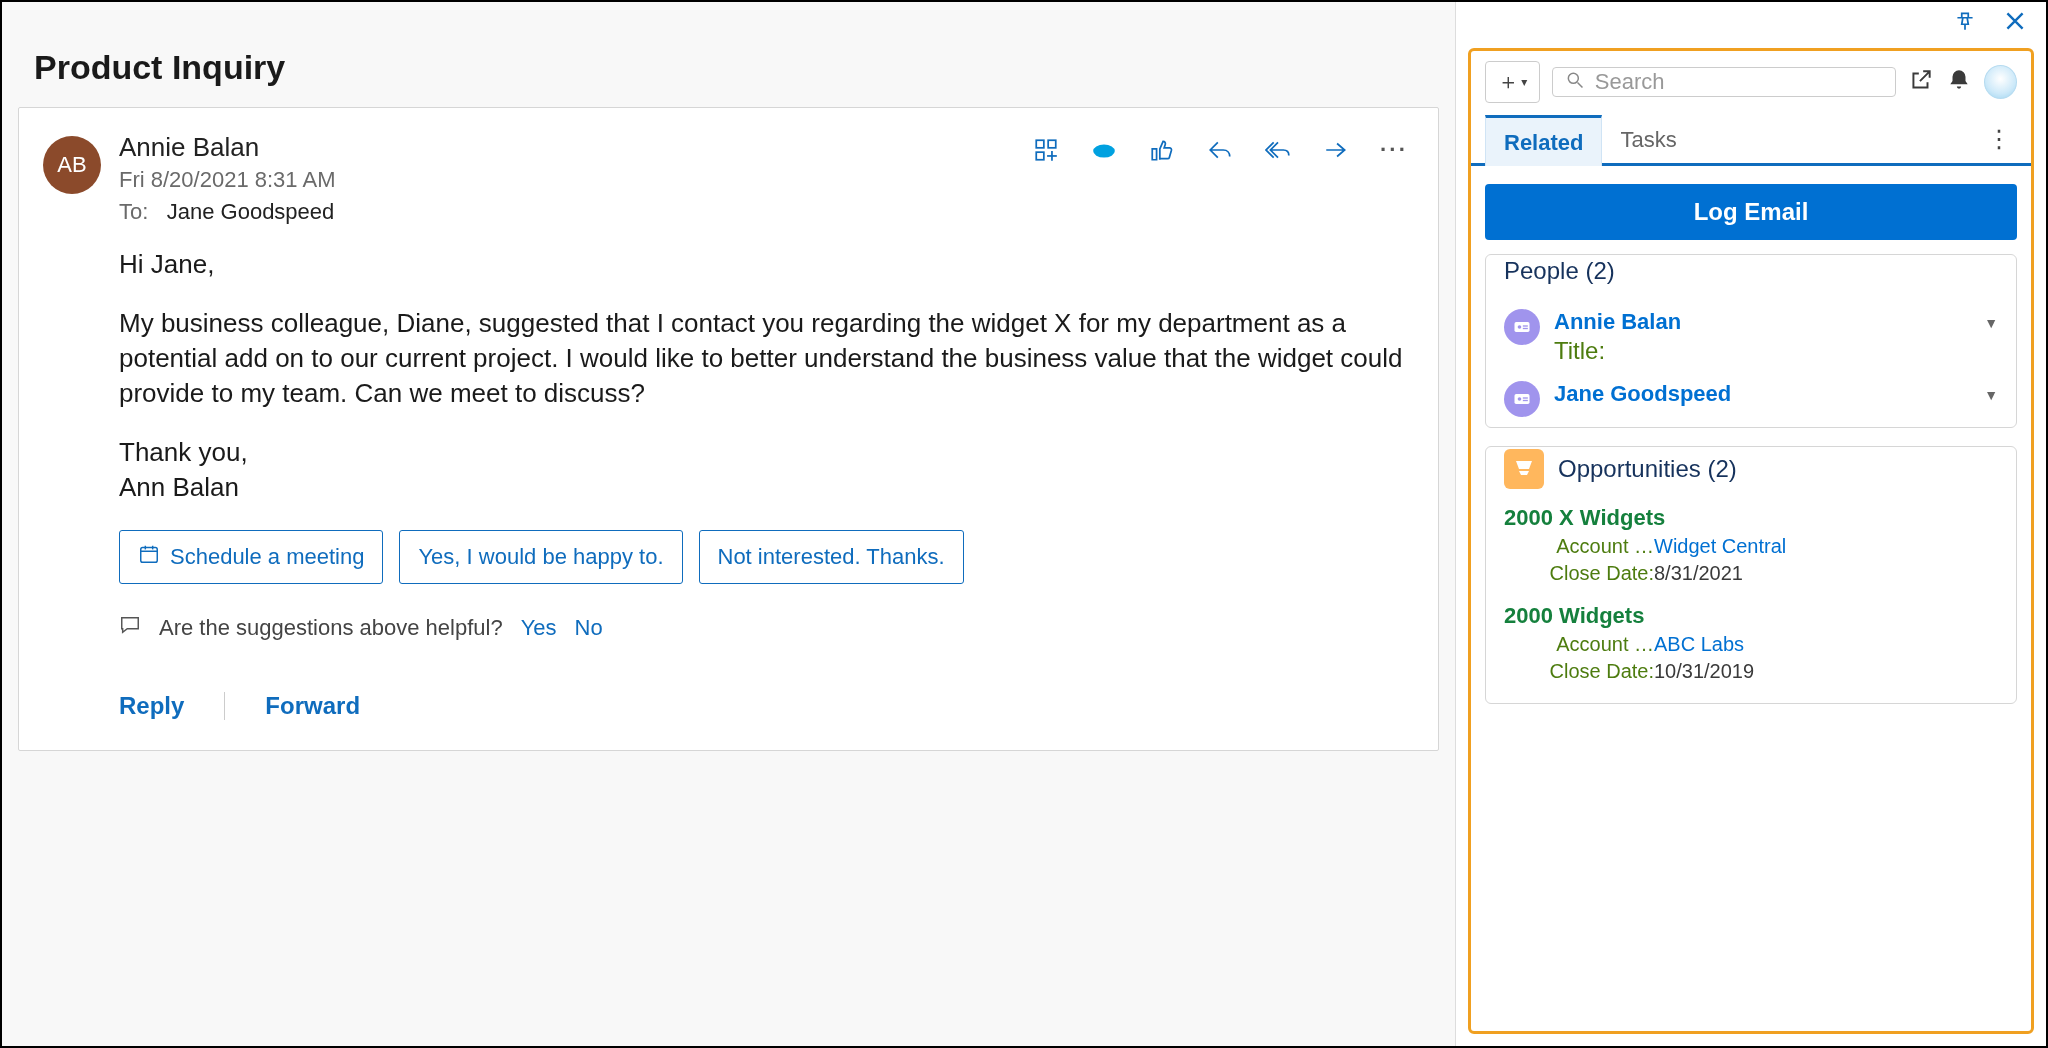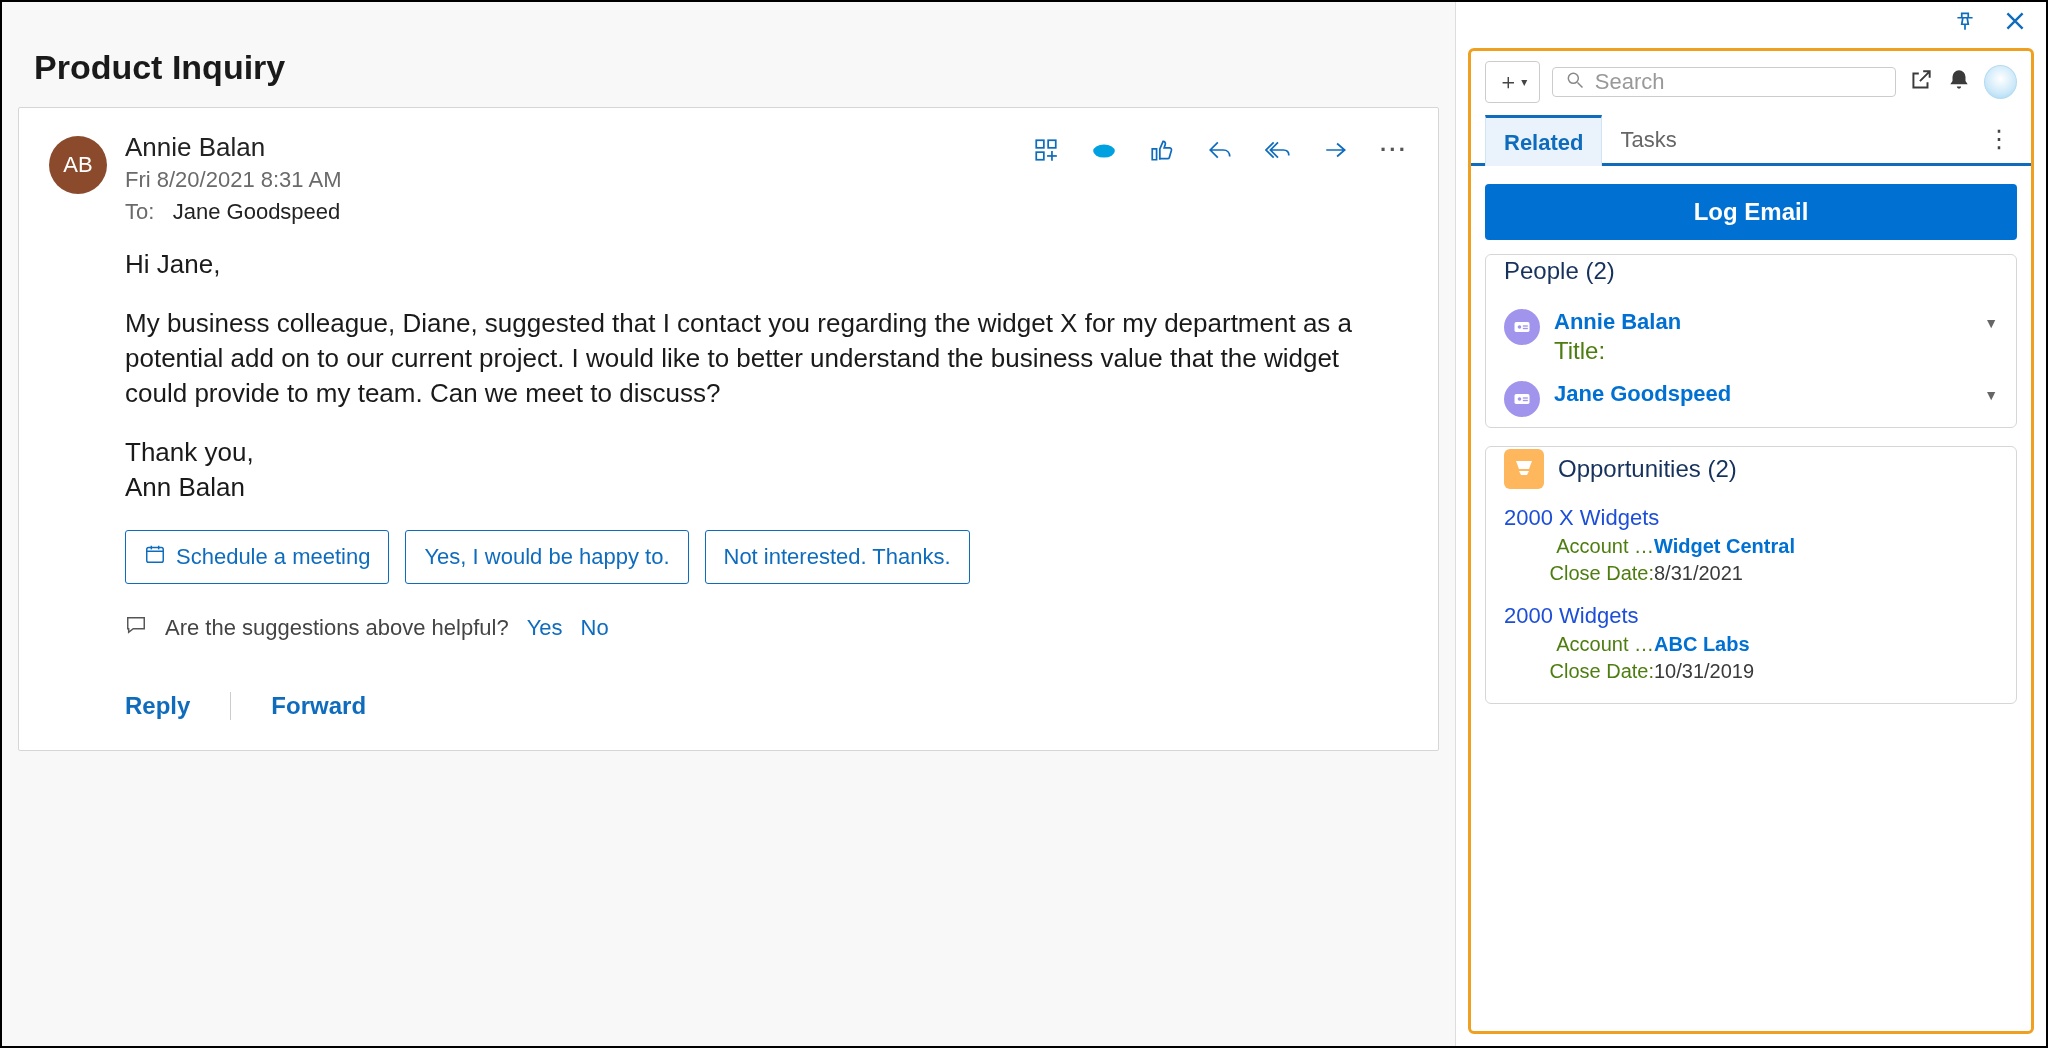--- a/index.html
+++ b/index.html
@@ -24,21 +24,21 @@
     font-size: 34px;
     font-weight: 600;
     color: #1a1a1a;
     margin: 28px 0 20px 22px;
   }
   .email-card {
     background: #fff;
     border: 1px solid #d6d6d6;
     border-radius: 2px;
     margin: 0 6px;
-    padding: 24px 30px 30px 30px;
+    padding: 24px 30px 30px 24px;
   }
   .email-header {
     display: flex;
     align-items: flex-start;
     gap: 18px;
     margin-bottom: 22px;
   }
   .avatar {
     width: 58px;
     height: 58px;
@@ -312,36 +312,36 @@
     margin-top: 2px;
   }
   .chev-down {
     color: #666;
     cursor: pointer;
     font-size: 14px;
     padding-top: 6px;
   }
 
   .opp-item { margin-bottom: 18px; }
-  .opp-name { color: #1d4ed8; font-size: 22px; font-weight: 400; cursor: pointer; }
+  .opp-name { color: #15803d; font-size: 22px; font-weight: 700; cursor: pointer; }
   .opp-line {
     display: flex;
     font-size: 20px;
     color: #3a3a3a;
     margin-top: 4px;
   }
   .opp-line .label {
     width: 150px;
     color: #4d7c0f;
     white-space: nowrap;
     overflow: hidden;
     text-overflow: ellipsis;
     text-align: right;
   }
-  .opp-line .acct-link { color: #0070d2; font-weight: 700; cursor: pointer; }
+  .opp-line .acct-link { color: #0070d2; font-weight: 400; cursor: pointer; }
 </style>
 </head>
 <body>
 
 <div class="email-pane">
   <div class="page-title">Product Inquiry</div>
 
   <div class="email-card">
     <div class="email-header">
       <div class="avatar">AB</div>

